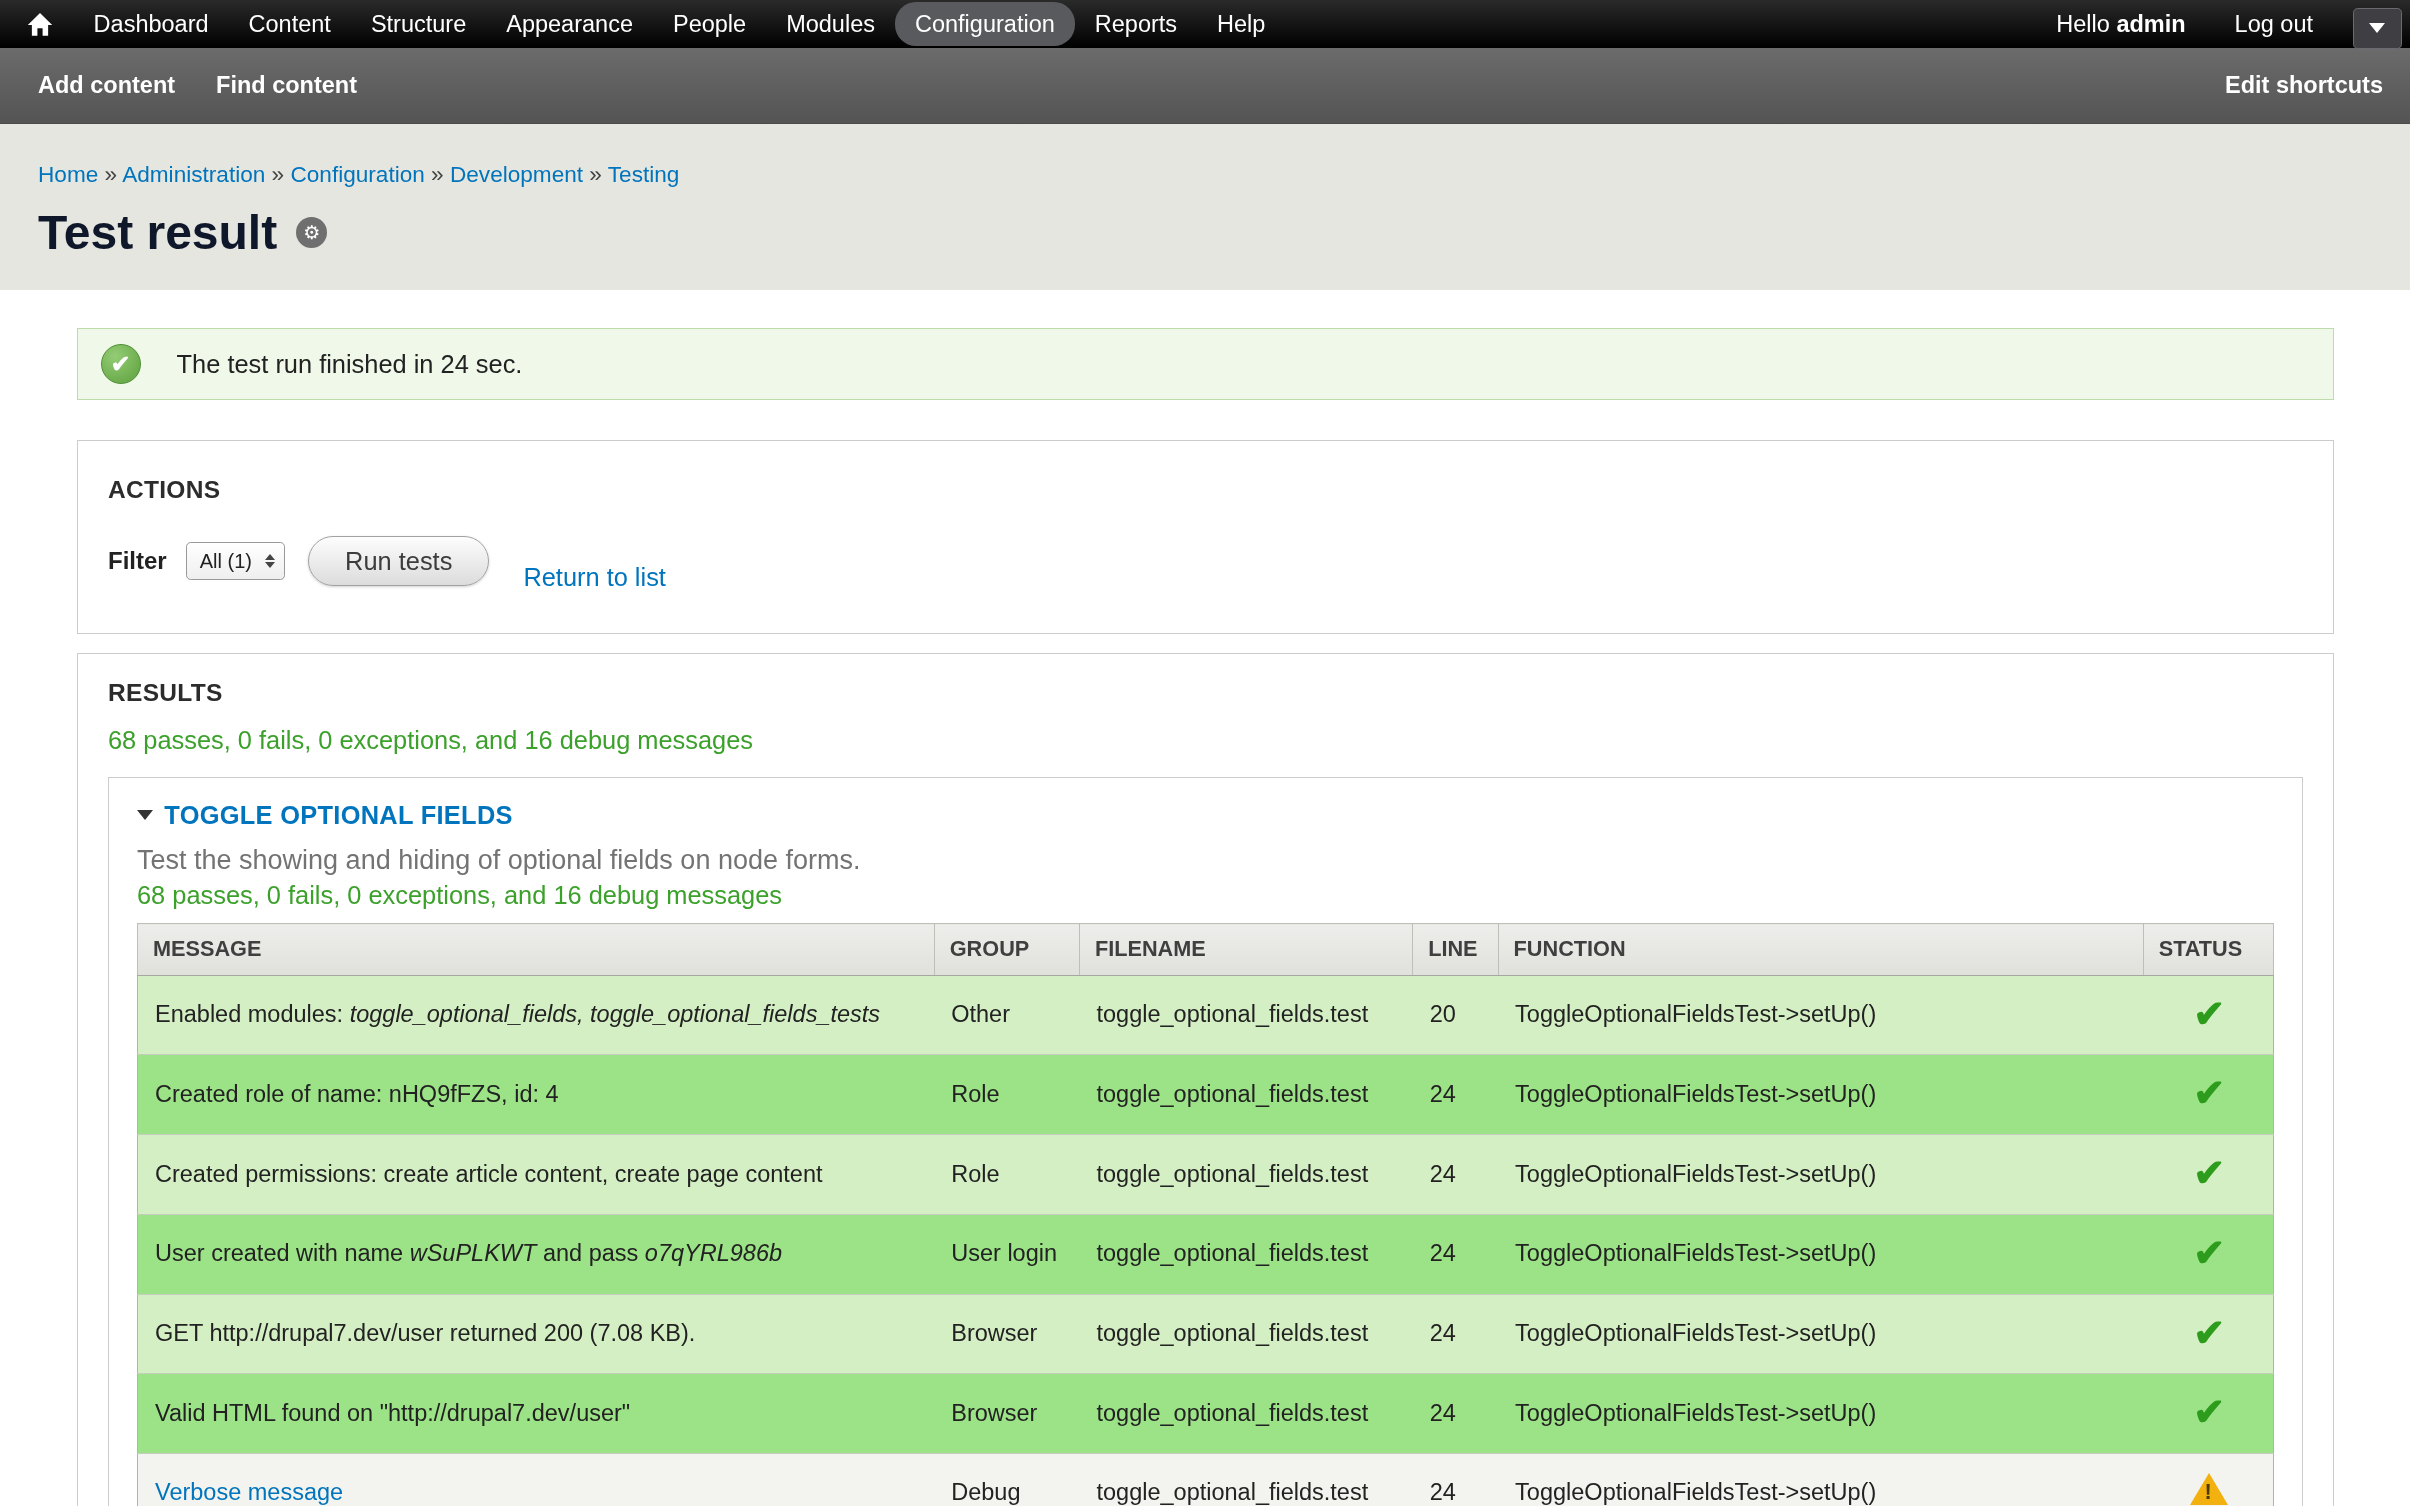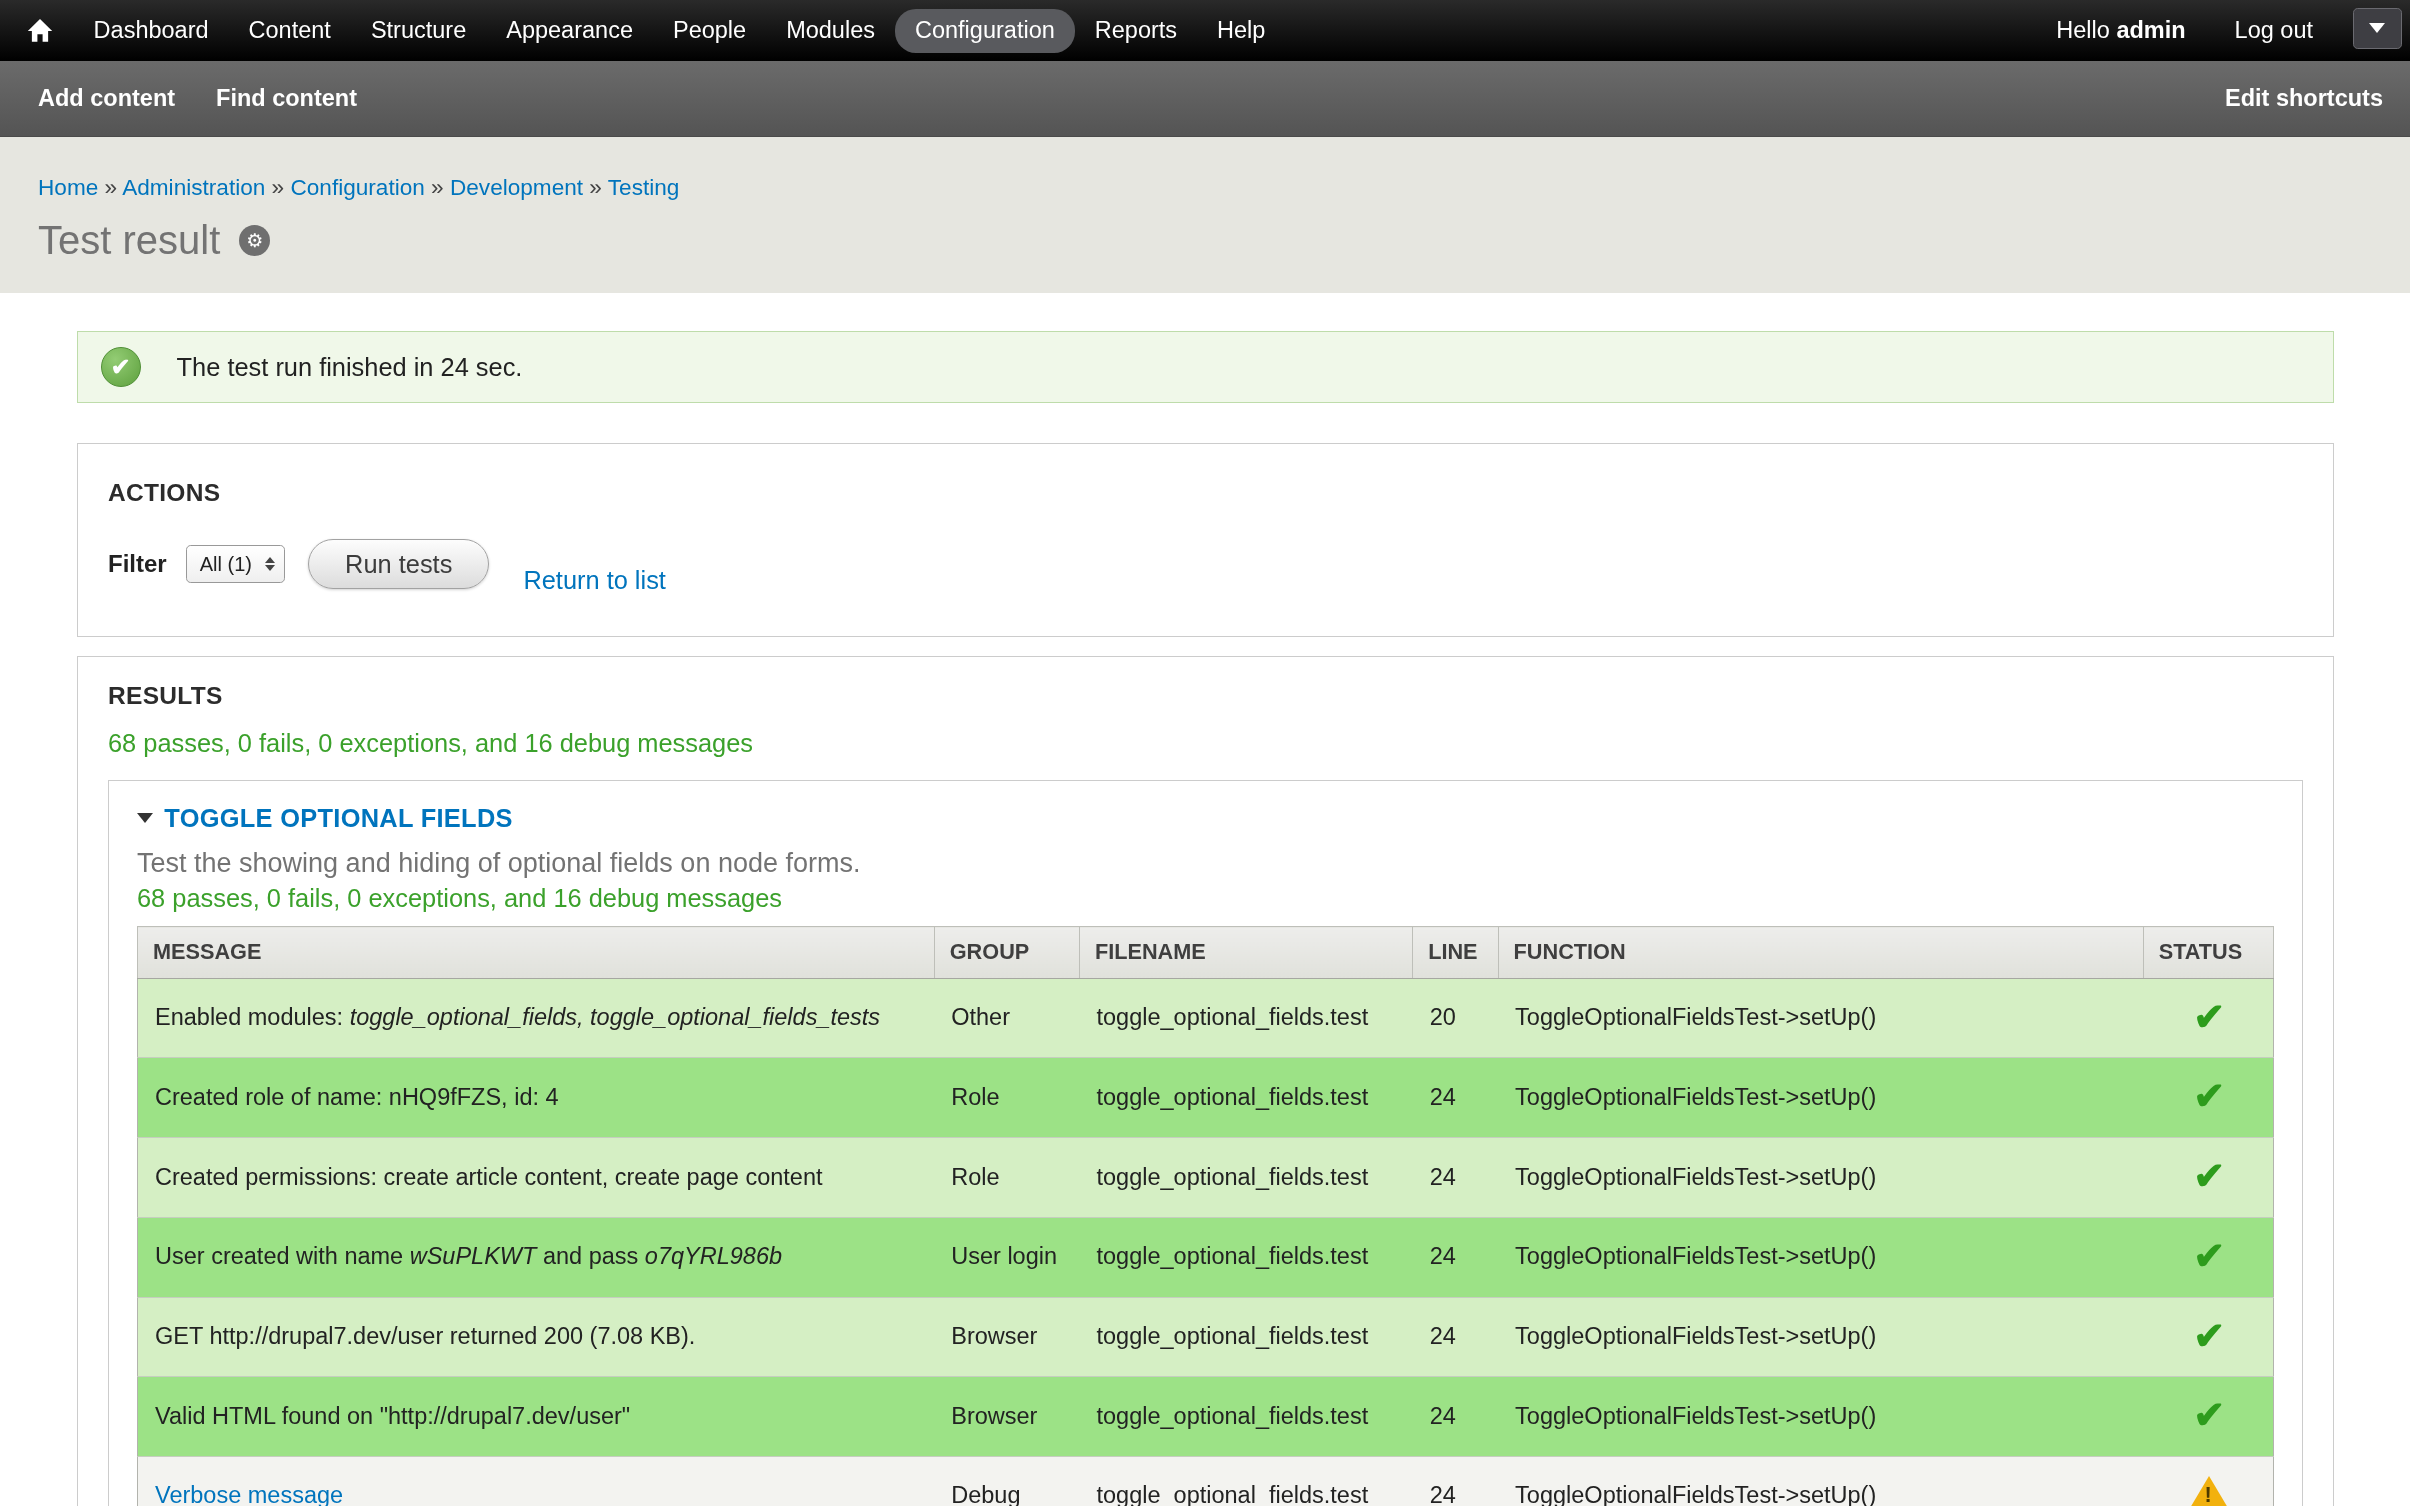--- a/index.html
+++ b/index.html
@@ -1,42 +1,42 @@
 <!DOCTYPE html>
 <html style="--link-blue: #0074bd; --pass-green: #3ba12b; --check-green: #2d9c1c; --row-light: #d5efc4; --row-dark: #9ce286; --row-debug: #f3f3f0; --warning-yellow: #f2b10e; --status-box-bg: #f0f8e9; --status-box-border: #bedcaa;font-size:15px"><head>
 <meta charset="utf-8">
 <style>
   * { margin:0; padding:0; box-sizing:border-box; }
   html,body { width:2411px; height:1507px; overflow:hidden; }
   body { font-family:"Liberation Sans",sans-serif; background:#fff; color:#222; }
   a { text-decoration:none; cursor:pointer; }
 
   
-  .admin-bar { height:61px; background:linear-gradient(180deg,#2a2a2a,#000); display:flex; align-items:center; padding:0 19px 0 22.6px; position:relative; }
+  .admin-bar { height:48px; background:linear-gradient(180deg,#2a2a2a,#000); display:flex; align-items:center; padding:0 19px 0 22.6px; position:relative; }
   .home-icon { width:34px; height:34px; display:flex; align-items:center; justify-content:center; margin-right:17px; cursor:pointer; }
   .admin-menu { display:flex; align-items:center; }
   .menu-item { color:#fff; font-size:23.5px; padding:8.5px 20px; border-radius:21px; white-space:nowrap; }
   .menu-item.active { background:#595a5e; }
   .admin-right { margin-left:auto; display:flex; align-items:center; gap:49px; color:#fff; font-size:23.5px; padding-right:79px; }
   .admin-right a { color:#fff; }
   .toolbar-toggle { position:absolute; top:7.5px; right:9.4px; width:49px; height:41px; background:#3e3e43; border:0.9px solid #6a6a70; border-radius:4.7px; display:flex; align-items:center; justify-content:center; cursor:pointer; }
   .caret { width:0; height:0; border-left:8.5px solid transparent; border-right:8.5px solid transparent; border-top:10.4px solid #fff; }
 
   
   .shortcut-bar { height:76px; background:linear-gradient(180deg,#6b6b6b,#545454); display:flex; align-items:center; padding:0 28px 0 38px; border-bottom:0.9px solid #4a4a4a; }
   .shortcut-menu { display:flex; gap:41px; }
   .shortcut-item, .edit-shortcuts { color:#fff; font-size:23.5px; font-weight:bold; }
   .edit-shortcuts { margin-left:auto; }
 
   
   .breadcrumb-band { background:#e6e6e0; padding:38px 38px 30px; }
   .crumb { color:var(--link-blue,#0074bd); font-size:22.6px; }
   .crumb-sep { color:#444; font-size:22.6px; }
   .title-row { display:flex; align-items:center; gap:19px; margin-top:17px; }
-  h1 { font-size:40px; font-weight:normal; color:#737373; }
+  h1 { font-size:48px; font-weight:bold; color:#0f172a; }
   .gear { width:31px; height:31px; border-radius:50%; background:#6f6f6f; color:#fff; font-size:19px; display:flex; align-items:center; justify-content:center; cursor:pointer; flex:none; }
 
   .main { padding:38px 77px 0; }
 
   
   .status-box { display:flex; align-items:center; background:var(--status-box-bg,#f0f8e9); border:0.9px solid var(--status-box-border,#bedcaa); padding:15px 22.6px; gap:36px; }
   .status-icon { width:40px; height:40px; border-radius:50%; background:radial-gradient(circle at 35% 30%,#93cc74,#5da03d); border:1.9px solid #4f8f35; color:#fff; font-size:23.5px; font-weight:bold; display:flex; align-items:center; justify-content:center; flex:none; }
   .status-text { font-size:25.4px; color:#222; }
 
   

